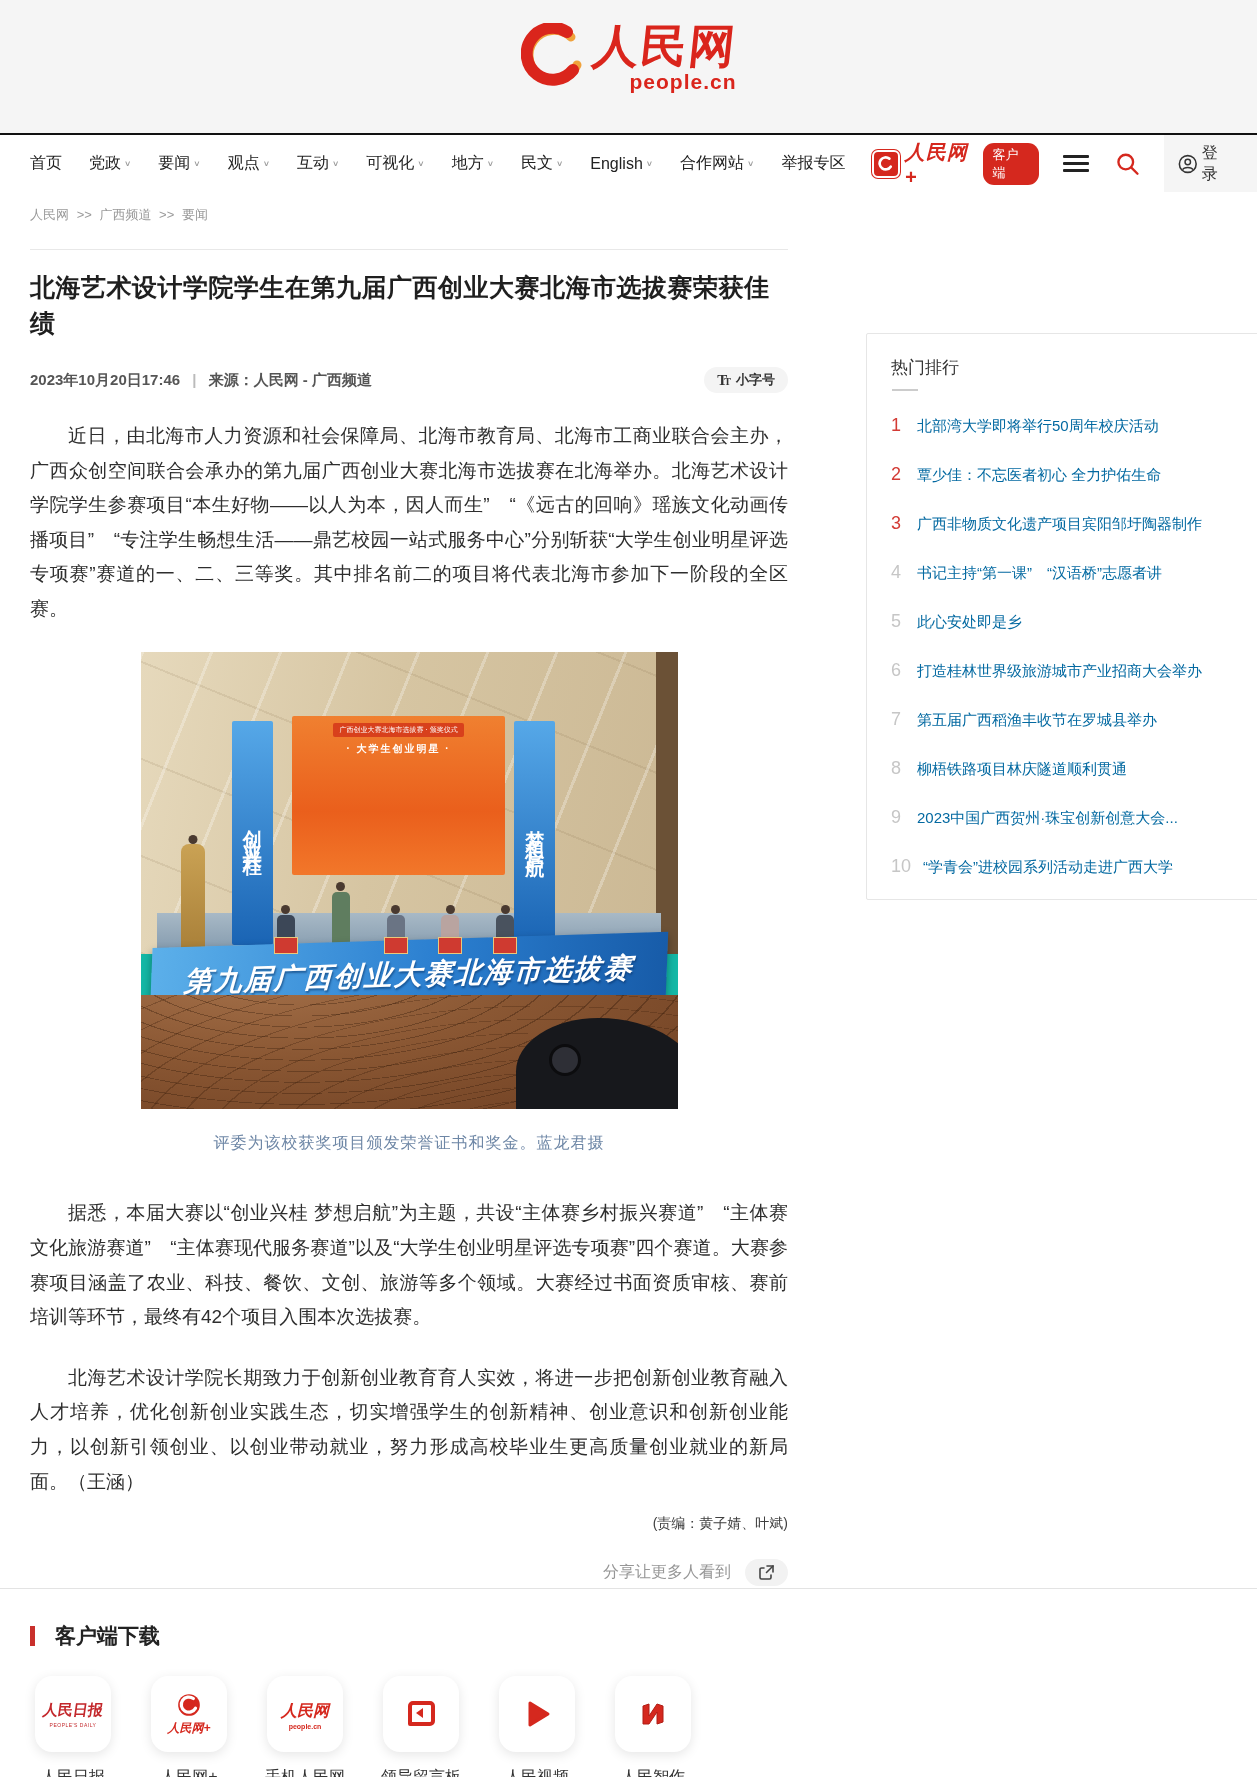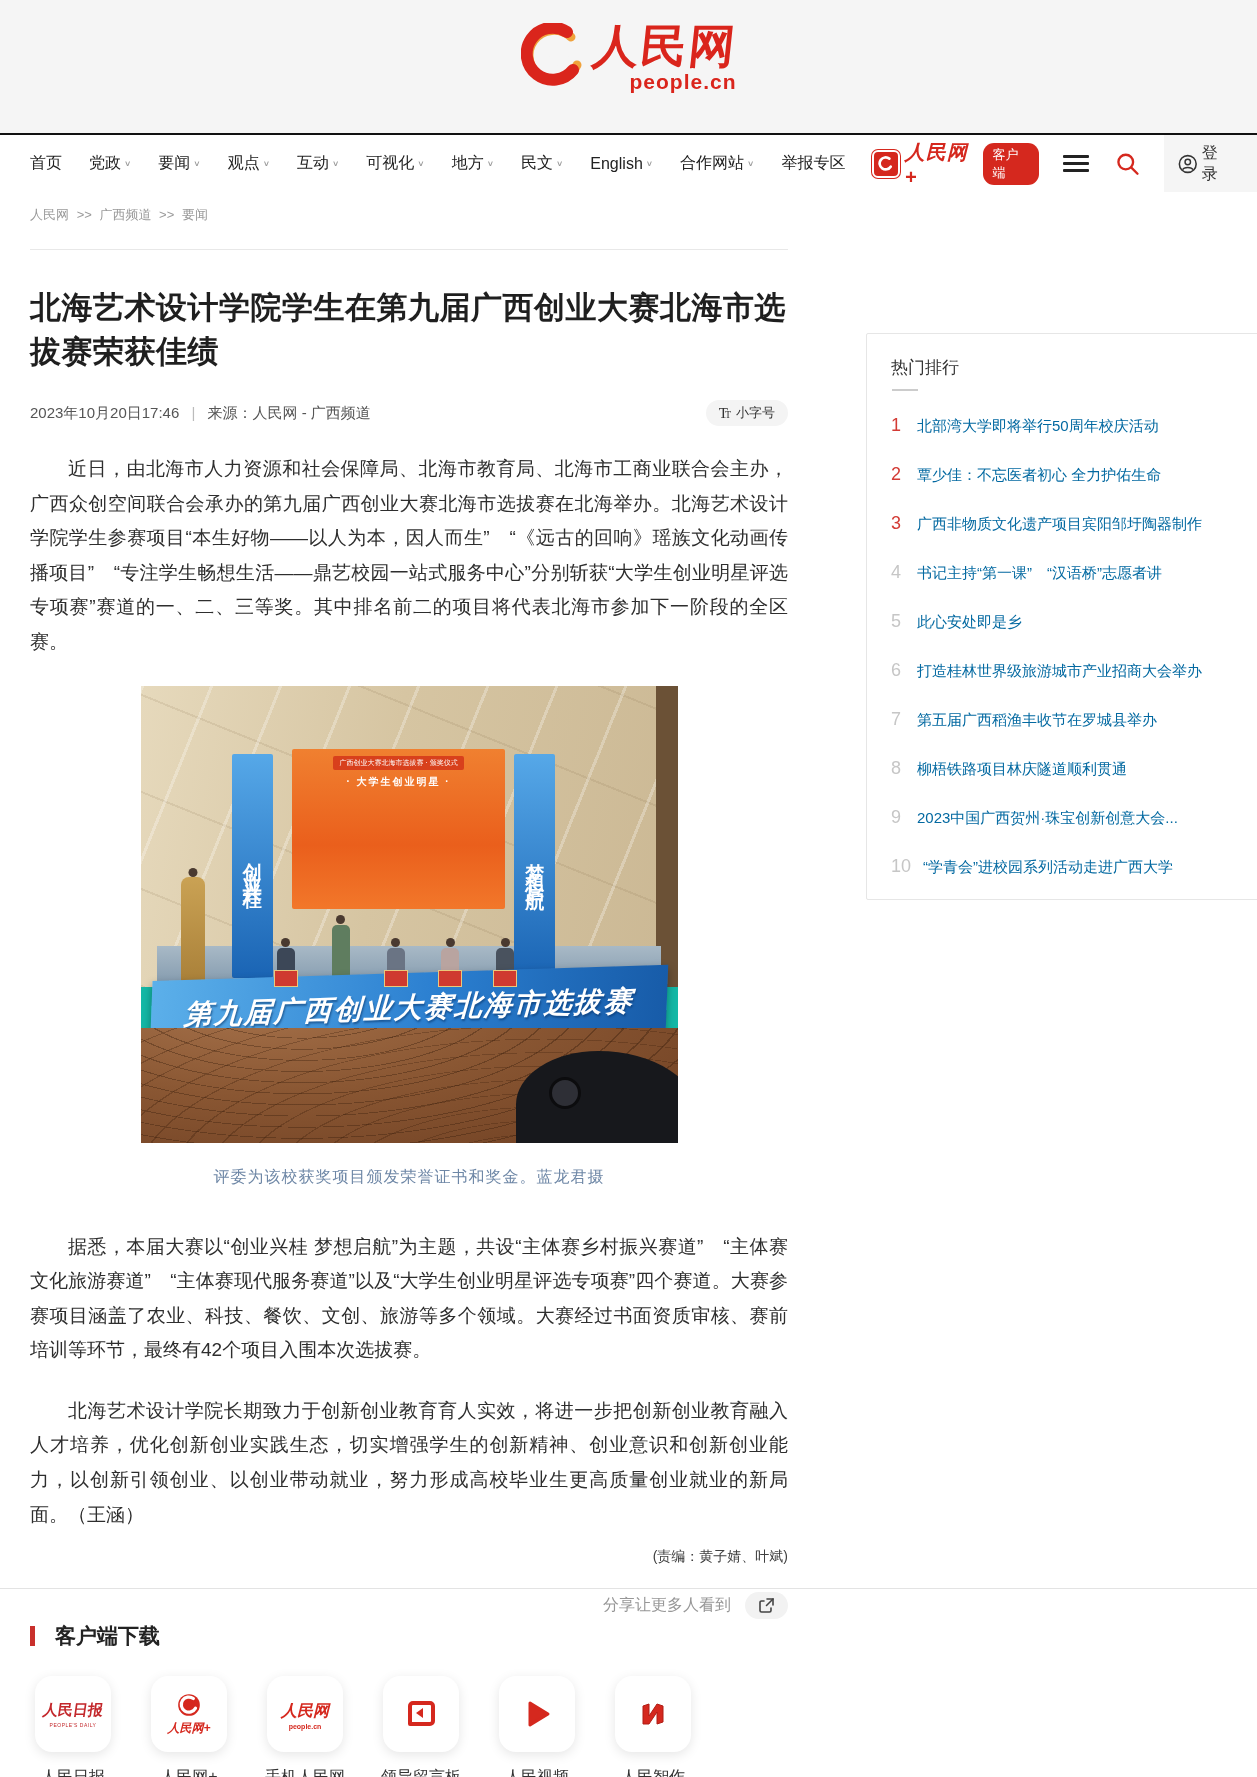--- a/index.html
+++ b/index.html
@@ -25,22 +25,22 @@
   .badge-pill{background:#d5281e;color:#fff;font-size:13px;border-radius:11px;padding:3px 9px;}
   .burger{width:26px;margin:0 26px 0 10px;cursor:pointer;}
   .burger div{height:3px;background:#222;margin:4px 0;border-radius:1px;}
   .login-panel{height:57px;background:#f5f5f5;display:flex;align-items:center;gap:4px;padding:0 24px 0 14px;margin-left:24px;font-size:16px;color:#333;}
 
   
   .main{position:absolute;left:30px;top:206px;width:758px;}
   .breadcrumb{font-size:13px;color:#9a9a9a;}
   .breadcrumb span{margin:0 4px;}
   .divider{height:1px;background:#e8e8e8;margin-top:25px;}
-  .title{font-size:31px;font-weight:bold;color:#1f1f1f;line-height:1.42;margin-top:36px;letter-spacing:.5px;}
-  .meta{display:flex;justify-content:space-between;align-items:center;margin-top:26px;}
+  .title{font-size:25px;font-weight:bold;color:#1f1f1f;line-height:1.42;margin-top:20px;letter-spacing:.5px;}
+  .meta{display:flex;justify-content:space-between;align-items:center;margin-top:26px;font-weight:bold;}
   .meta-left{font-size:15px;color:#555;}
   .meta-sep{color:#bbb;margin:0 8px;}
   .font-pill{background:#f4f4f4;border-radius:15px;padding:4px 13px;font-size:13px;color:#333;display:flex;align-items:center;gap:5px;cursor:pointer;}
   .t-big{font-family:"Liberation Serif",serif;font-size:15px;}
   .t-small{font-family:"Liberation Serif",serif;font-size:10px;margin-left:-3px;}
   .para{font-size:19px;line-height:1.82;color:#2e2e2e;text-align:justify;text-indent:2em;margin:26px 0 0 0;}
 
   
   figure{margin:26px auto 0 auto;width:537px;height:457px;position:relative;overflow:hidden;background:#14b8a6;}
   .ph-wall{position:absolute;left:0;top:0;right:0;height:66%;

